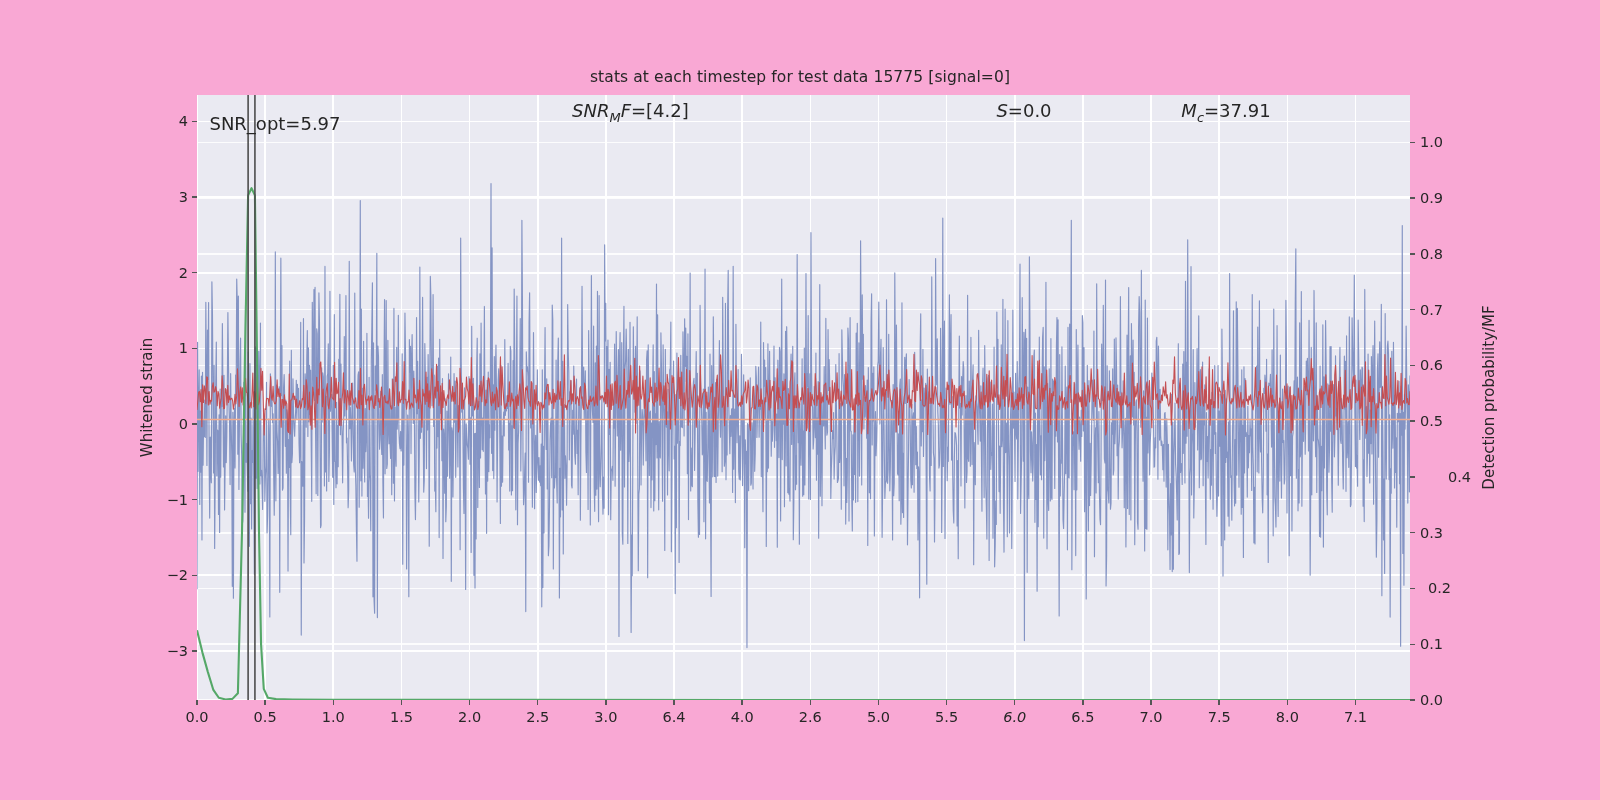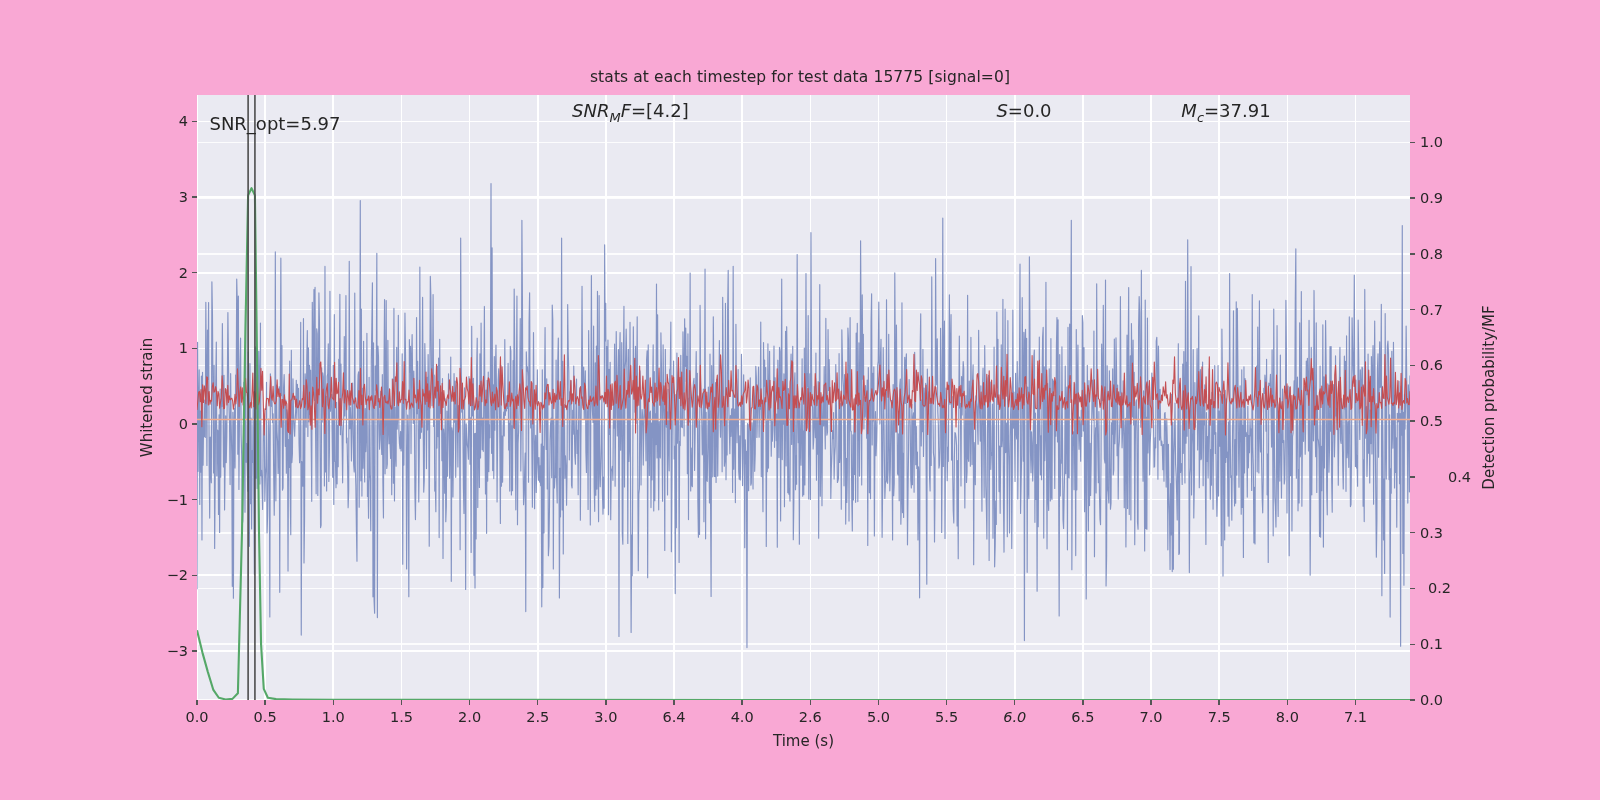--- a/index.html
+++ b/index.html
@@ -208,18 +208,17 @@
       <div class="tick-mark tick-y" style="left: 1410px; top: 308.977px;"></div>
       <div class="tlabel tlabel-yr" style="left: 1420px; top: 309.677px;">0.7</div>
       <div class="tick-mark tick-y" style="left: 1410px; top: 253.217px;"></div>
       <div class="tlabel tlabel-yr" style="left: 1420px; top: 253.917px;">0.8</div>
       <div class="tick-mark tick-y" style="left: 1410px; top: 197.457px;"></div>
       <div class="tlabel tlabel-yr" style="left: 1420px; top: 198.157px;">0.9</div>
       <div class="tick-mark tick-y" style="left: 1410px; top: 141.696px;"></div>
       <div class="tlabel tlabel-yr" style="left: 1420px; top: 142.396px;">1.0</div>
     </div>
 
-  <div id="xlabel">Time (s)</div>
   <div id="ylabel-left" style="transform: translate(138px, 397.5px) rotate(-90deg) translateX(-50%);">Whitened strain</div>
   <div id="ylabel-right" style="transform: translate(1480px, 397.5px) rotate(-90deg) translateX(-50%);">Detection probability/MF</div>
 
 
 </div>
 
 </body></html>

